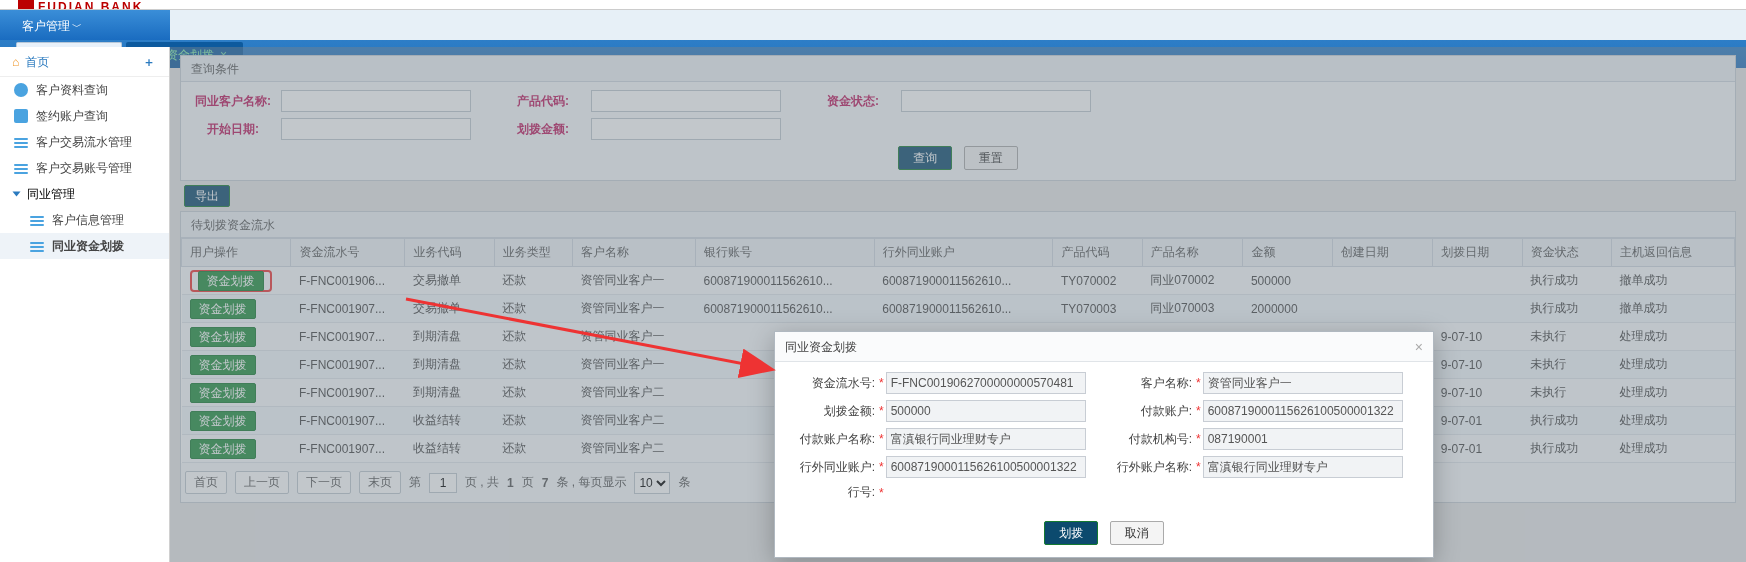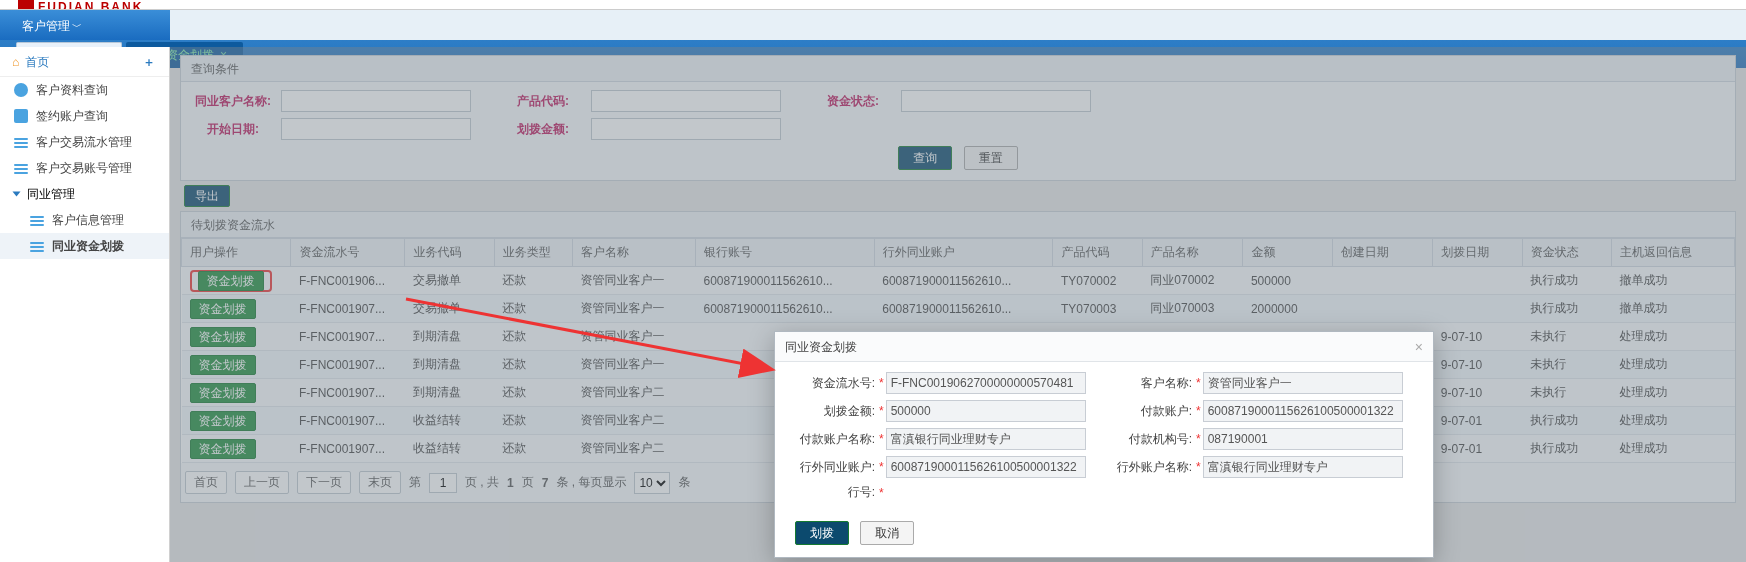--- a/index.html
+++ b/index.html
@@ -64,21 +64,21 @@
 
   .dialog { position:absolute; left:604px; top:284px; width:660px; background:#fff; border:1px solid #b0b8c0; box-shadow:0 6px 24px rgba(0,0,0,.25); z-index:10; }
   .dlg-hd { height:30px; line-height:30px; padding:0 10px; background:#fafbfc; border-bottom:1px solid #e0e4e8; color:#444; display:flex; justify-content:space-between; }
   .dlg-x { cursor:pointer; color:#aaa; font-size:14px; }
   .dlg-bd { padding:10px 12px 6px; }
   .dlg-row { display:flex; margin-bottom:6px; }
   .dlg-col { display:flex; align-items:center; width:50%; }
   .dlg-label { width:92px; text-align:right; color:#444; padding-right:4px; }
   .req { color:#e33; margin-right:2px; }
   .dlg-input { flex:1; max-width:200px; height:22px; border:1px solid #c8cdd4; background:#f1f3f5; padding:0 4px; color:#555; }
-  .dlg-ft { padding:8px 0 12px;margin-left:16px; }
+  .dlg-ft { text-align:center; padding:8px 0 12px; }
 
   .arrow { position:absolute; left:232px; top:248px; z-index:11; pointer-events:none; }
 </style>
 </head>
 <body>
 
 <div class="logo-bar"><span class="logo-mark"></span><span>FUDIAN BANK</span></div>
 
 <div class="top-bar">
   <div class="cust-mgr"><span>客户管理</span><span class="chev">﹀</span></div>

